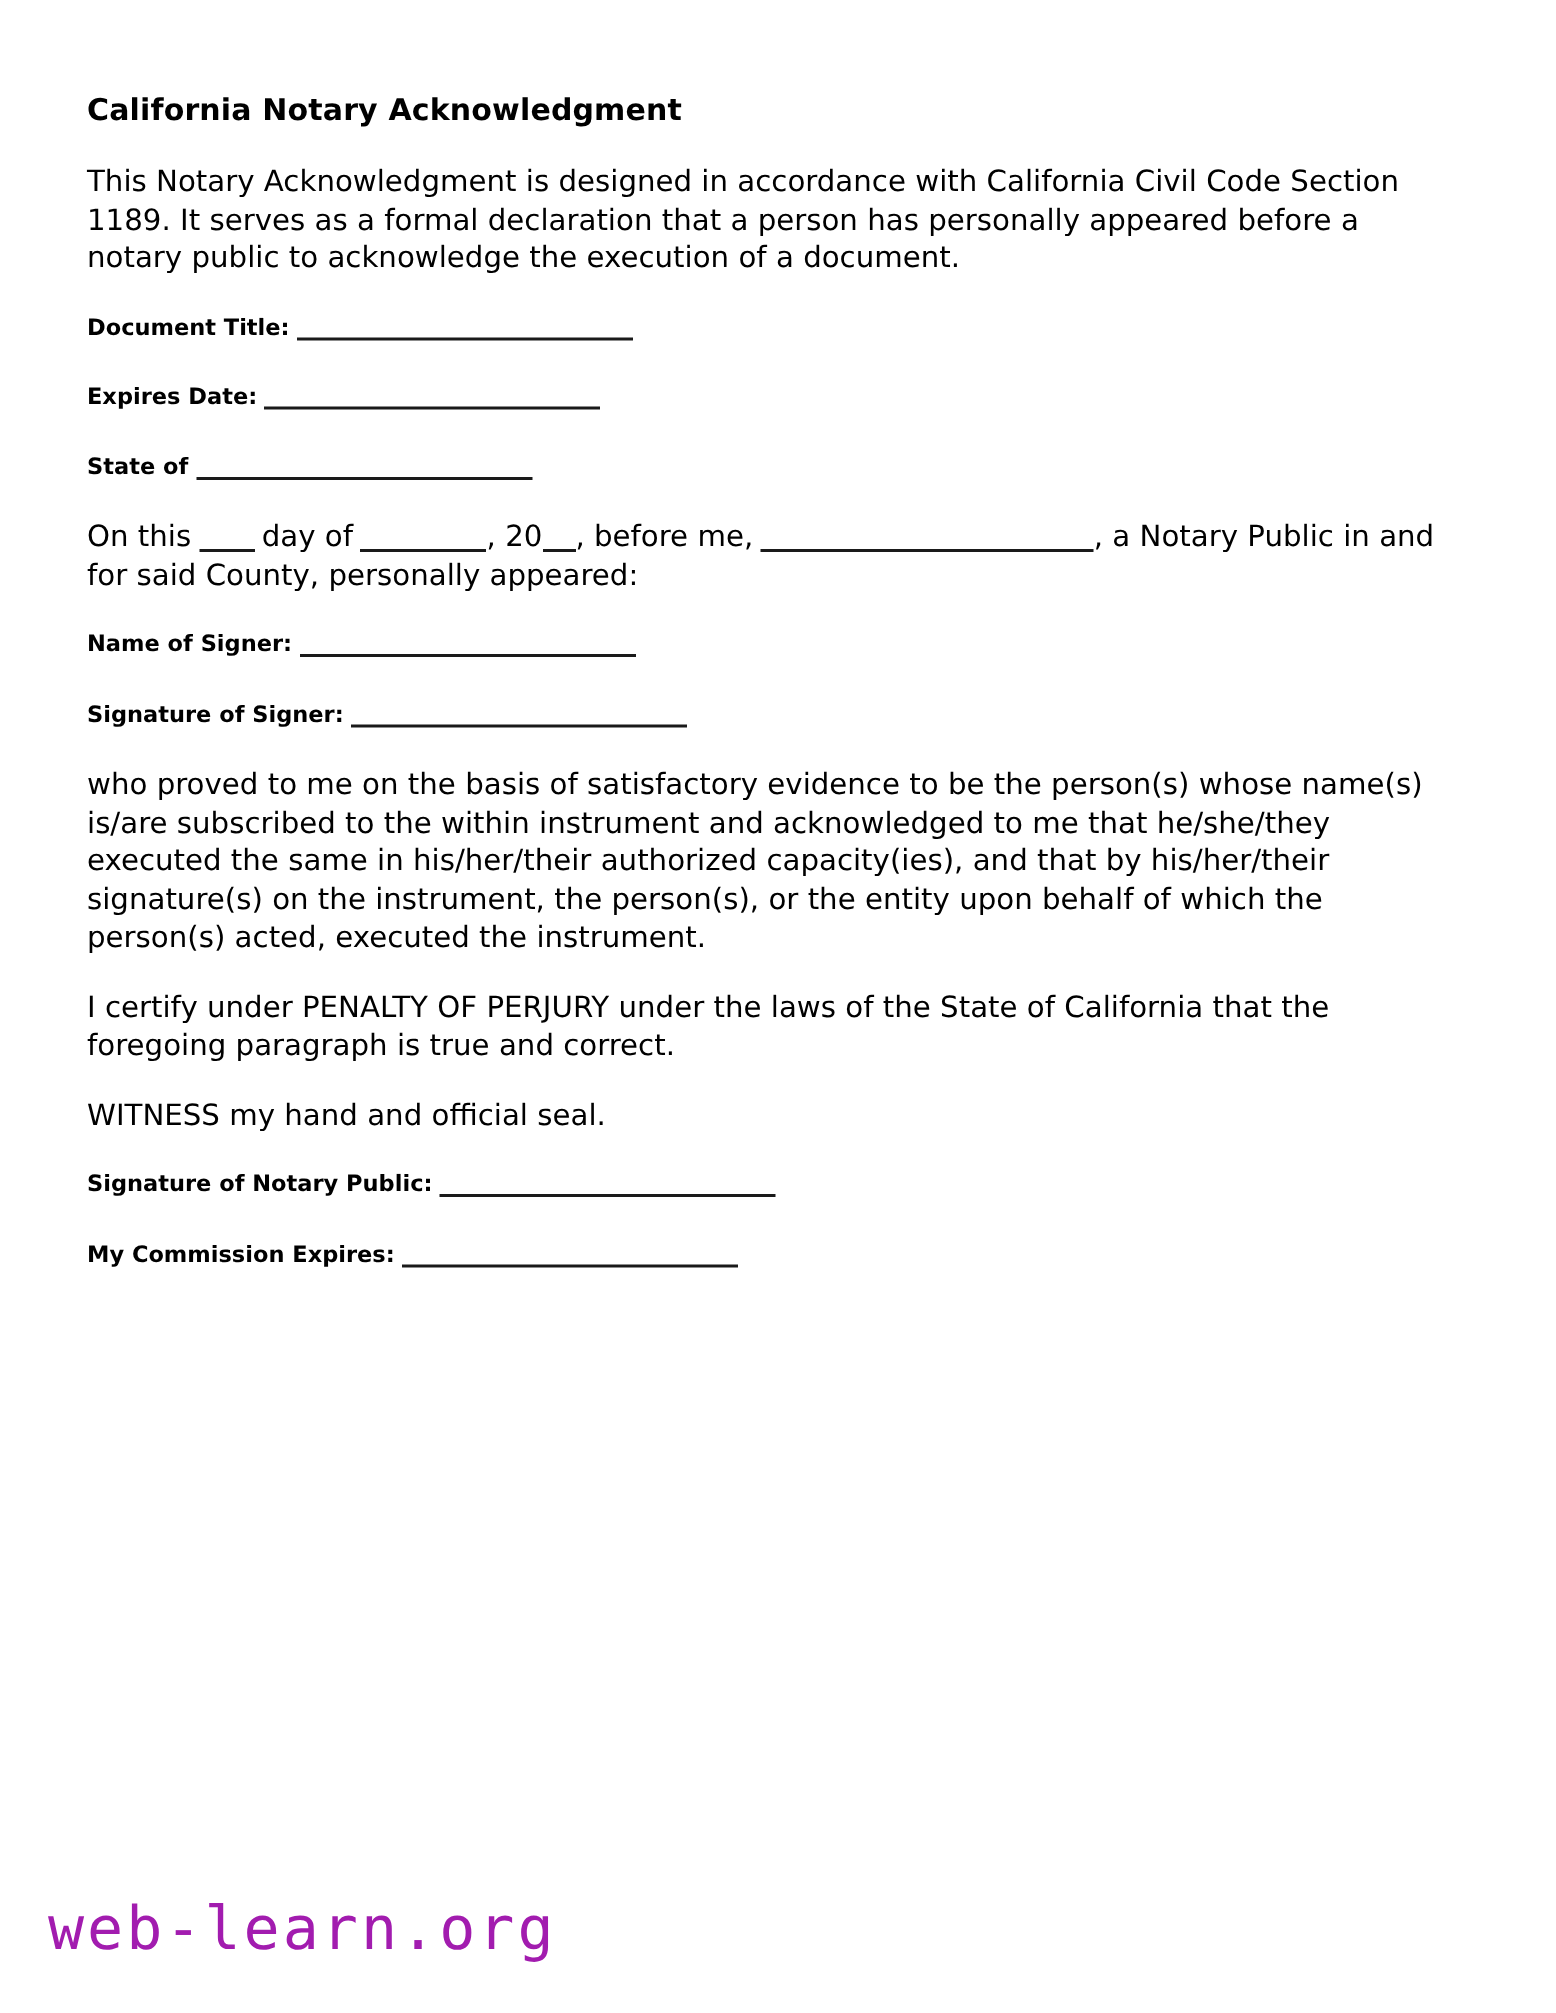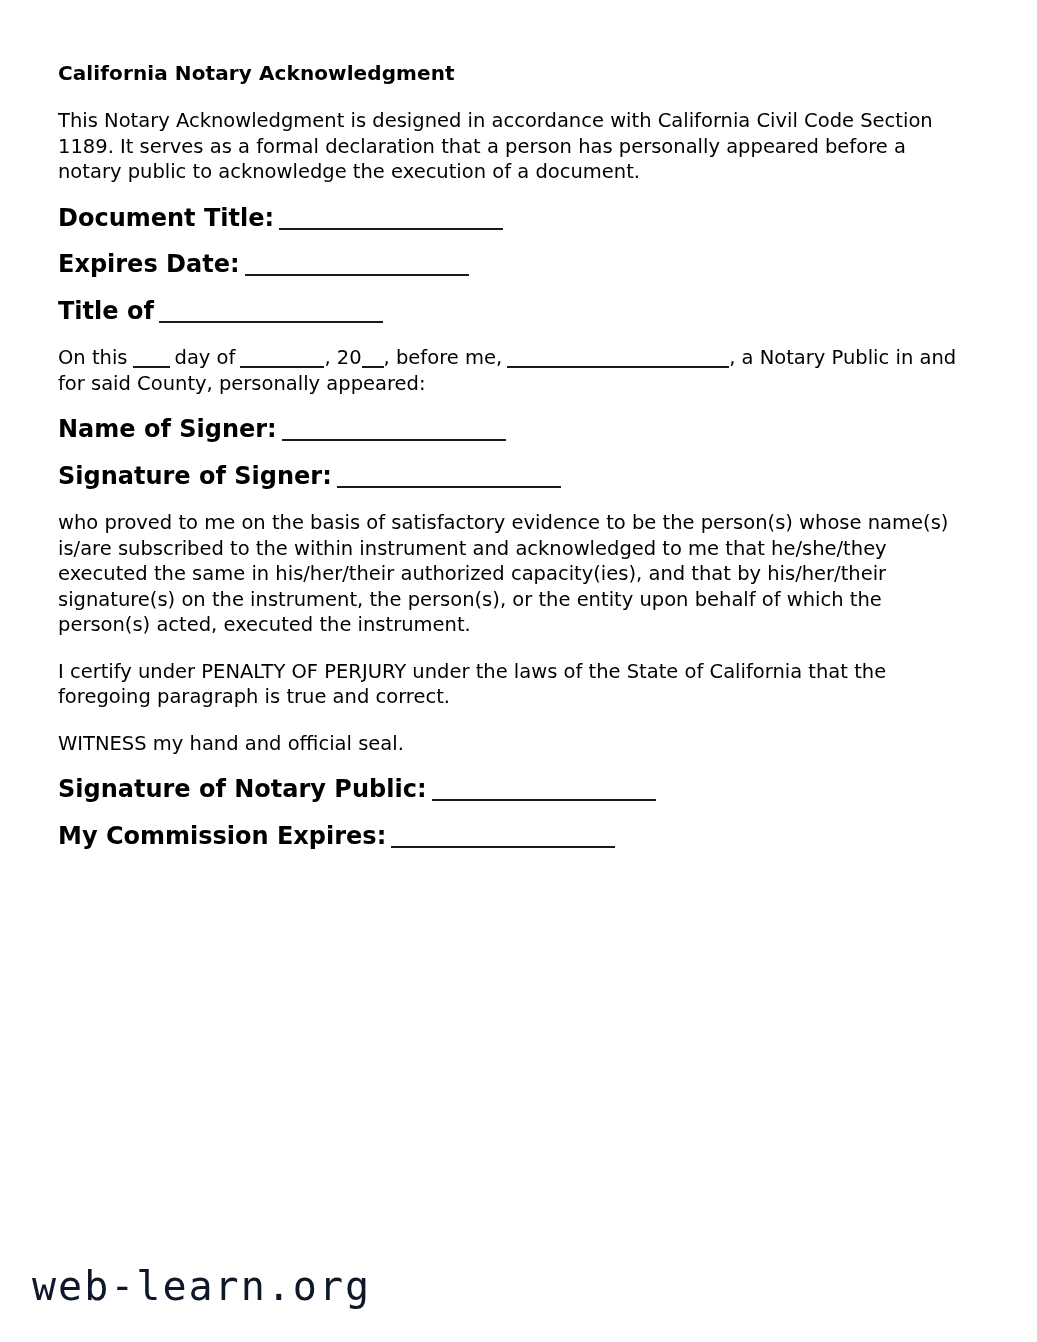--- a/index.html
+++ b/index.html
@@ -35,21 +35,21 @@
     margin: 0 0 22px 0;
     letter-spacing: 0.1px;
   }
   p.para {
     font-size: 19.5px;
     line-height: 25.5px;
     margin: 0 0 21px 0;
     font-weight: normal;
   }
   p.field {
-    font-size: 24px;
+    font-size: 15px;
     line-height: 25.5px;
     margin: 0 0 21px 0;
     font-weight: bold;
     white-space: nowrap;
   }
   
   .blank {
     display: inline-block;
     border-bottom: 2px solid #1a1a1a;
     vertical-align: -4px;
@@ -64,41 +64,41 @@
   .blank.w-year    { width: 22px;  }
   .blank.w-notary  { width: 222px; }
   .spacer-tiny { display: inline-block; width: 5px; }
   .watermark {
     position: absolute;
     left: 32px;
     top: 1263px;
     font-family: "DejaVu Sans Mono", "Liberation Mono", monospace;
     font-size: 40px;
     letter-spacing: 2px;
-    color: #0f172a;
+    color: #a21caf;
     white-space: nowrap;
   }
 </style>
 </head>
 <body>
 
 <div class="page">
 
   <div class="content">
 
     <h1 class="doc-title">California Notary Acknowledgment</h1>
 
     <p class="para">This Notary Acknowledgment is designed in accordance with California Civil Code Section 1189. It serves as a formal declaration that a person has personally appeared before a notary public to acknowledge the execution of a document.</p>
 
     <p class="field"><span>Document Title:</span><span class="spacer-tiny"></span><span class="blank w-field"></span></p>
 
     <p class="field"><span>Expires Date:</span><span class="spacer-tiny"></span><span class="blank w-field"></span></p>
 
 
-    <p class="field"><span>Title of</span><span class="spacer-tiny"></span><span class="blank w-county"></span></p>
+    <p class="field"><span>State of</span><span class="spacer-tiny"></span><span class="blank w-county"></span></p>
 
     <p class="para"><span>On this</span><span class="spacer-tiny"></span><span class="blank w-tiny"></span><span class="spacer-tiny"></span><span>day of</span><span class="spacer-tiny"></span><span class="blank w-small"></span><span>, 20</span><span class="blank w-year"></span><span>, before me,</span><span class="spacer-tiny"></span><span class="blank w-notary"></span><span>, a Notary Public in and for said County, personally appeared:</span></p>
 
     <p class="field"><span>Name of Signer:</span><span class="spacer-tiny"></span><span class="blank w-field"></span></p>
 
     <p class="field"><span>Signature of Signer:</span><span class="spacer-tiny"></span><span class="blank w-sigsign"></span></p>
 
     <p class="para">who proved to me on the basis of satisfactory evidence to be the person(s) whose name(s) is/are subscribed to the within instrument and acknowledged to me that he/she/they executed the same in his/her/their authorized capacity(ies), and that by his/her/their signature(s) on the instrument, the person(s), or the entity upon behalf of which the person(s) acted, executed the instrument.</p>
 
     <p class="para">I certify under PENALTY OF PERJURY under the laws of the State of California that the foregoing paragraph is true and correct.</p>

